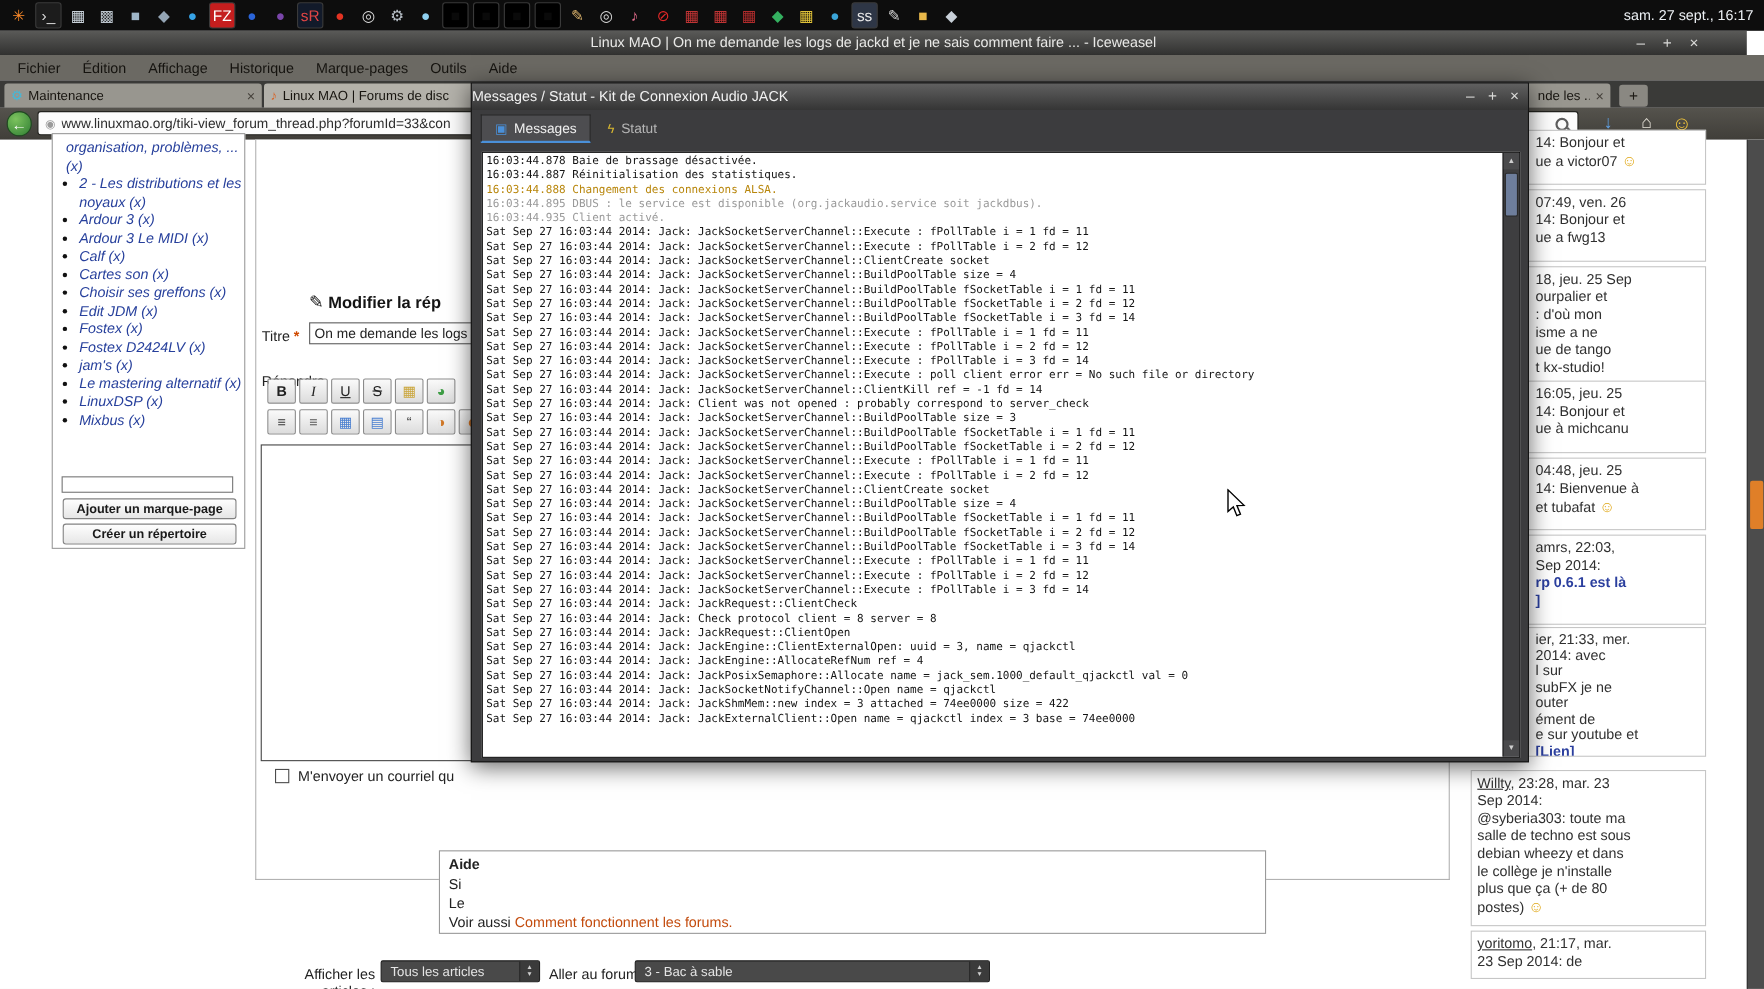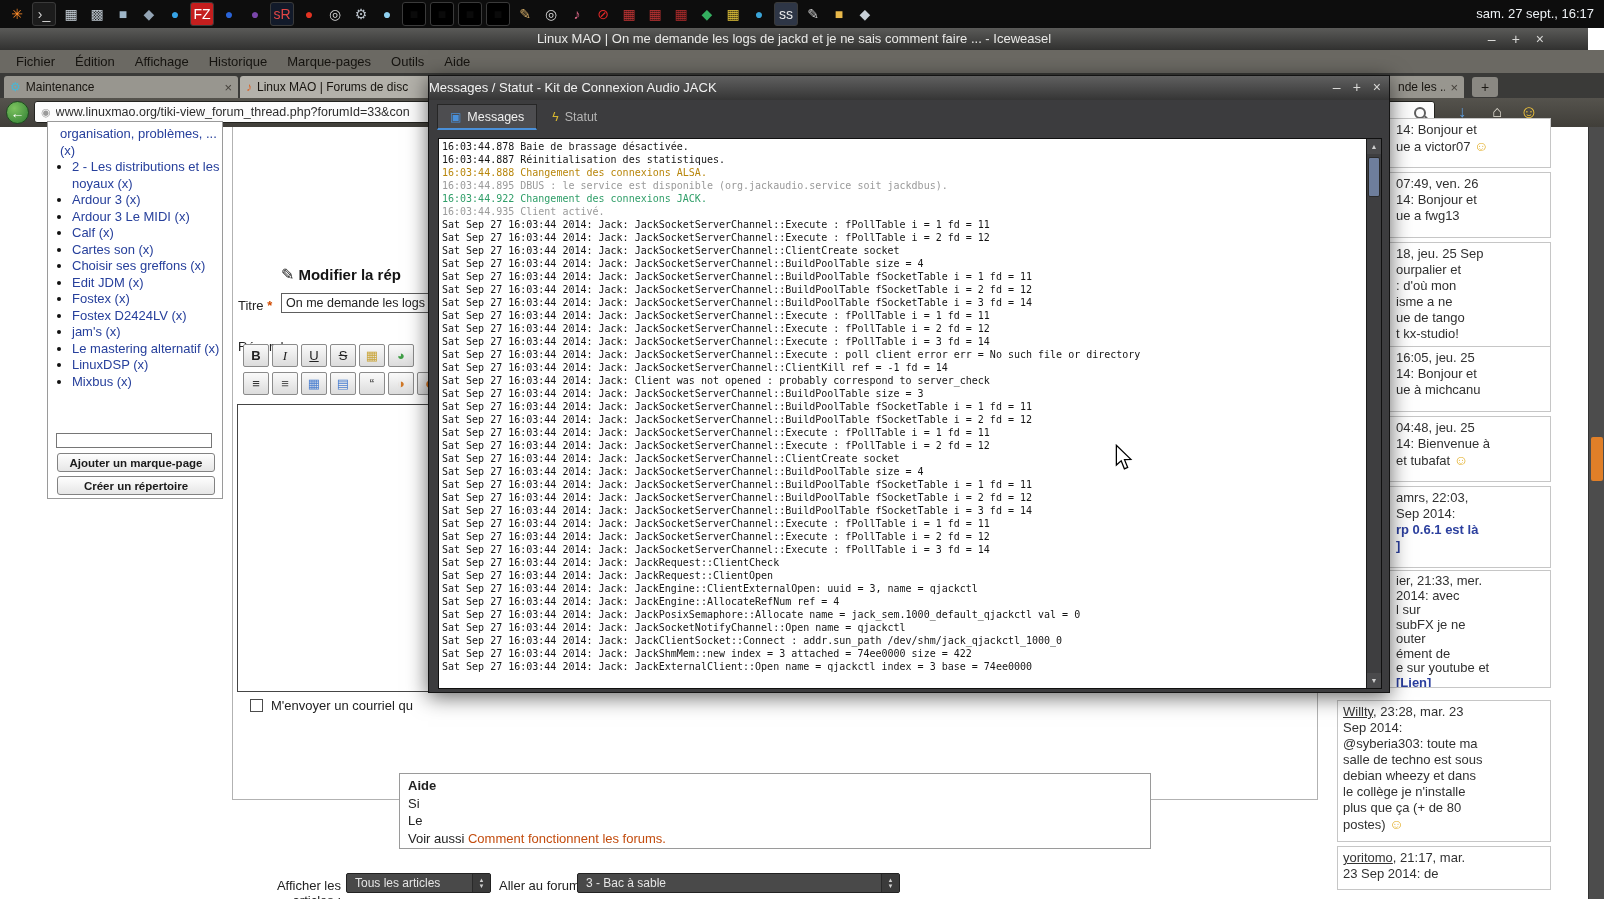--- a/index.html
+++ b/index.html
@@ -59,21 +59,21 @@
 
   
   #content{position:absolute;left:0;top:127px;width:1604px;height:772px;background:#ffffff;}
   #centerbox{position:absolute;left:232px;top:0;width:1086px;height:673px;background:#fff;
              border-left:1px solid #b2b2b2;border-right:1px solid #b2b2b2;border-bottom:1px solid #b2b2b2;
              box-sizing:border-box;}
 
   
   #bm-panel{position:absolute;left:47px;top:-6px;width:176px;height:378px;background:#fff;
             border:1px solid #9a9a9a;box-sizing:border-box;}
-  #bm-list{margin:4px 2px 0 24px;padding:0;font-size:13px;line-height:16.5px;color:#111;}
+  #bm-list{margin:4px 2px 0 24px;padding:0;font-size:13px;line-height:16.5px;color:#111;font-style:italic;}
   #bm-list li{margin:0;}
   #bm-list li:first-child{list-style:none;margin-left:-12px;}
   .bm-link{color:#27409c;}
   #bm-input{position:absolute;left:8px;top:311px;width:156px;height:15px;border:1px solid #767676;
             box-sizing:border-box;font-size:12px;padding:0 2px;}
   .bm-btn{position:absolute;left:9px;width:158px;height:19px;font-family:"Liberation Sans",sans-serif;
           font-size:11.5px;font-weight:bold;color:#1a1a1a;background:linear-gradient(#fefefe,#e6e6e6);
           border:1px solid #828282;border-radius:3px;}
   #bm-add{top:331px;}
   #bm-folder{top:354px;}
@@ -406,21 +406,20 @@
         <span class="dtab-icon" style="color:#d8b830;">ϟ</span>
         <span>Statut</span>
       </div>
     </div>
     <div id="dlg-log">
       <div id="loglines">
           <div class="logline">16:03:44.878 Baie de brassage désactivée.</div>
           <div class="logline">16:03:44.887 Réinitialisation des statistiques.</div>
           <div class="logline o">16:03:44.888 Changement des connexions ALSA.</div>
           <div class="logline g">16:03:44.895 DBUS : le service est disponible (org.jackaudio.service soit jackdbus).</div>
-          <div class="logline gn">16:03:44.922 Changement des connexions JACK.</div>
           <div class="logline g">16:03:44.935 Client activé.</div>
           <div class="logline">Sat Sep 27 16:03:44 2014: Jack: JackSocketServerChannel::Execute : fPollTable i = 1 fd = 11</div>
           <div class="logline">Sat Sep 27 16:03:44 2014: Jack: JackSocketServerChannel::Execute : fPollTable i = 2 fd = 12</div>
           <div class="logline">Sat Sep 27 16:03:44 2014: Jack: JackSocketServerChannel::ClientCreate socket</div>
           <div class="logline">Sat Sep 27 16:03:44 2014: Jack: JackSocketServerChannel::BuildPoolTable size = 4</div>
           <div class="logline">Sat Sep 27 16:03:44 2014: Jack: JackSocketServerChannel::BuildPoolTable fSocketTable i = 1 fd = 11</div>
           <div class="logline">Sat Sep 27 16:03:44 2014: Jack: JackSocketServerChannel::BuildPoolTable fSocketTable i = 2 fd = 12</div>
           <div class="logline">Sat Sep 27 16:03:44 2014: Jack: JackSocketServerChannel::BuildPoolTable fSocketTable i = 3 fd = 14</div>
           <div class="logline">Sat Sep 27 16:03:44 2014: Jack: JackSocketServerChannel::Execute : fPollTable i = 1 fd = 11</div>
           <div class="logline">Sat Sep 27 16:03:44 2014: Jack: JackSocketServerChannel::Execute : fPollTable i = 2 fd = 12</div>
@@ -435,26 +434,26 @@
           <div class="logline">Sat Sep 27 16:03:44 2014: Jack: JackSocketServerChannel::Execute : fPollTable i = 2 fd = 12</div>
           <div class="logline">Sat Sep 27 16:03:44 2014: Jack: JackSocketServerChannel::ClientCreate socket</div>
           <div class="logline">Sat Sep 27 16:03:44 2014: Jack: JackSocketServerChannel::BuildPoolTable size = 4</div>
           <div class="logline">Sat Sep 27 16:03:44 2014: Jack: JackSocketServerChannel::BuildPoolTable fSocketTable i = 1 fd = 11</div>
           <div class="logline">Sat Sep 27 16:03:44 2014: Jack: JackSocketServerChannel::BuildPoolTable fSocketTable i = 2 fd = 12</div>
           <div class="logline">Sat Sep 27 16:03:44 2014: Jack: JackSocketServerChannel::BuildPoolTable fSocketTable i = 3 fd = 14</div>
           <div class="logline">Sat Sep 27 16:03:44 2014: Jack: JackSocketServerChannel::Execute : fPollTable i = 1 fd = 11</div>
           <div class="logline">Sat Sep 27 16:03:44 2014: Jack: JackSocketServerChannel::Execute : fPollTable i = 2 fd = 12</div>
           <div class="logline">Sat Sep 27 16:03:44 2014: Jack: JackSocketServerChannel::Execute : fPollTable i = 3 fd = 14</div>
           <div class="logline">Sat Sep 27 16:03:44 2014: Jack: JackRequest::ClientCheck</div>
+          <div class="logline">Sat Sep 27 16:03:44 2014: Jack: Check protocol client = 8 server = 8</div>
           <div class="logline">Sat Sep 27 16:03:44 2014: Jack: JackRequest::ClientOpen</div>
           <div class="logline">Sat Sep 27 16:03:44 2014: Jack: JackEngine::ClientExternalOpen: uuid = 3, name = qjackctl</div>
           <div class="logline">Sat Sep 27 16:03:44 2014: Jack: JackEngine::AllocateRefNum ref = 4</div>
           <div class="logline">Sat Sep 27 16:03:44 2014: Jack: JackPosixSemaphore::Allocate name = jack_sem.1000_default_qjackctl val = 0</div>
           <div class="logline">Sat Sep 27 16:03:44 2014: Jack: JackSocketNotifyChannel::Open name = qjackctl</div>
-          <div class="logline">Sat Sep 27 16:03:44 2014: Jack: JackClientSocket::Connect : addr.sun_path /dev/shm/jack_qjackctl_1000_0</div>
           <div class="logline">Sat Sep 27 16:03:44 2014: Jack: JackShmMem::new index = 3 attached = 74ee0000 size = 422</div>
           <div class="logline">Sat Sep 27 16:03:44 2014: Jack: JackExternalClient::Open name = qjackctl index = 3 base = 74ee0000</div>
         </div>
       <div id="dlg-scroll">
         <div class="sbtn" id="sb-up">▲</div>
         <div id="dlg-thumb"></div>
         <div class="sbtn" id="sb-down">▼</div>
       </div>
     </div>
   </div>

